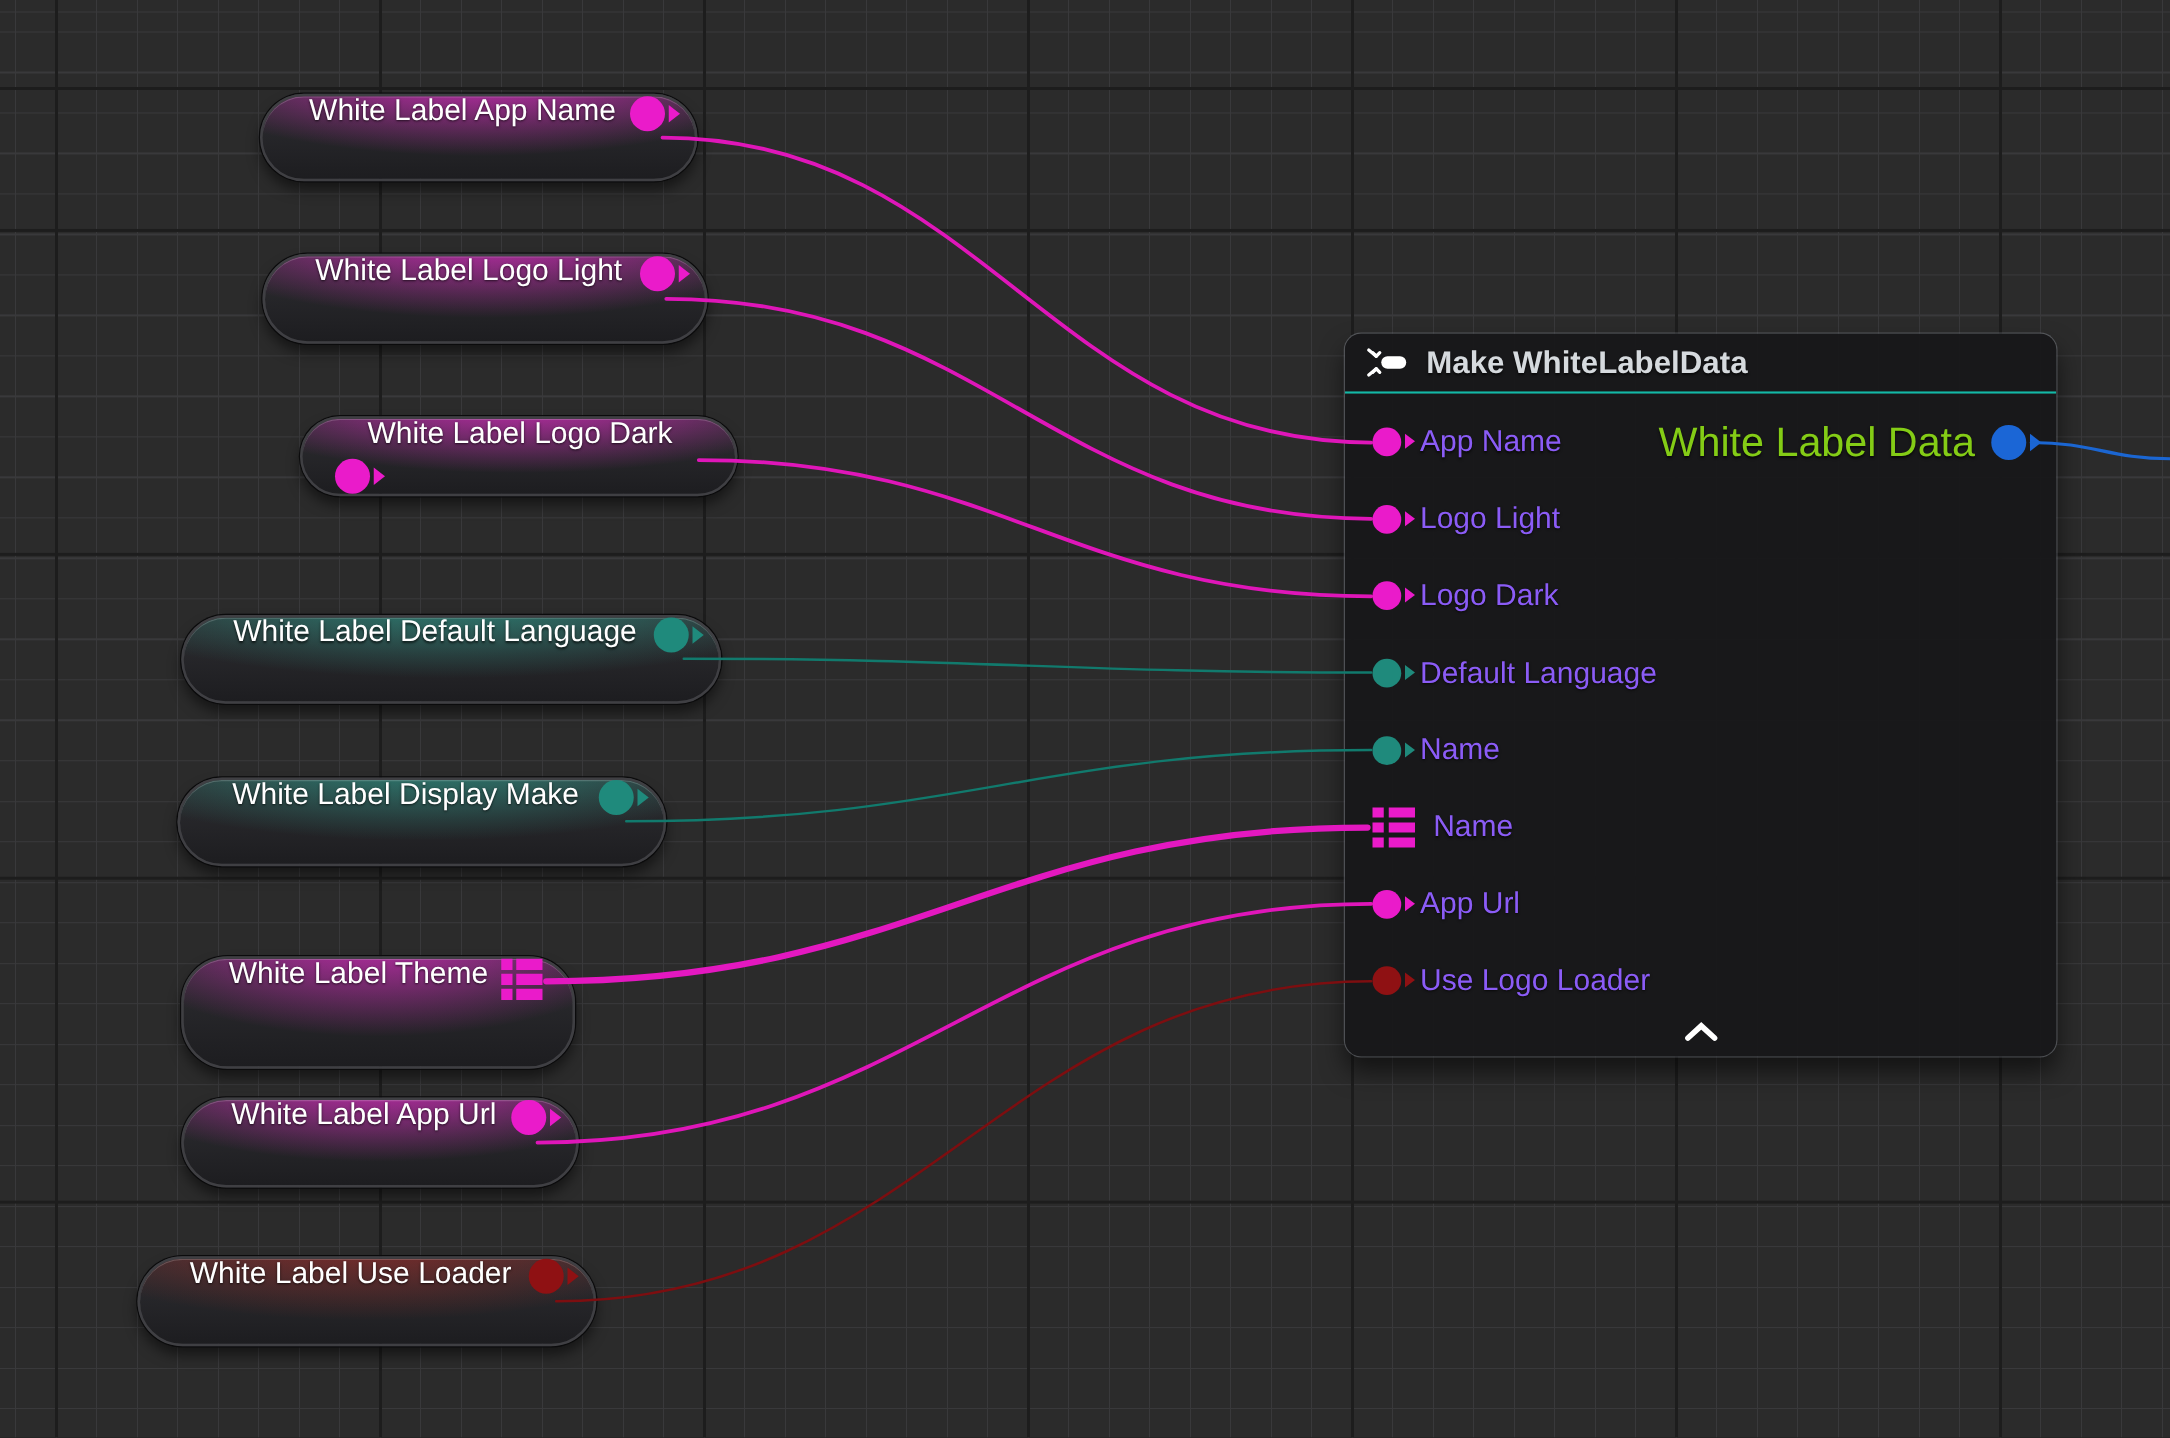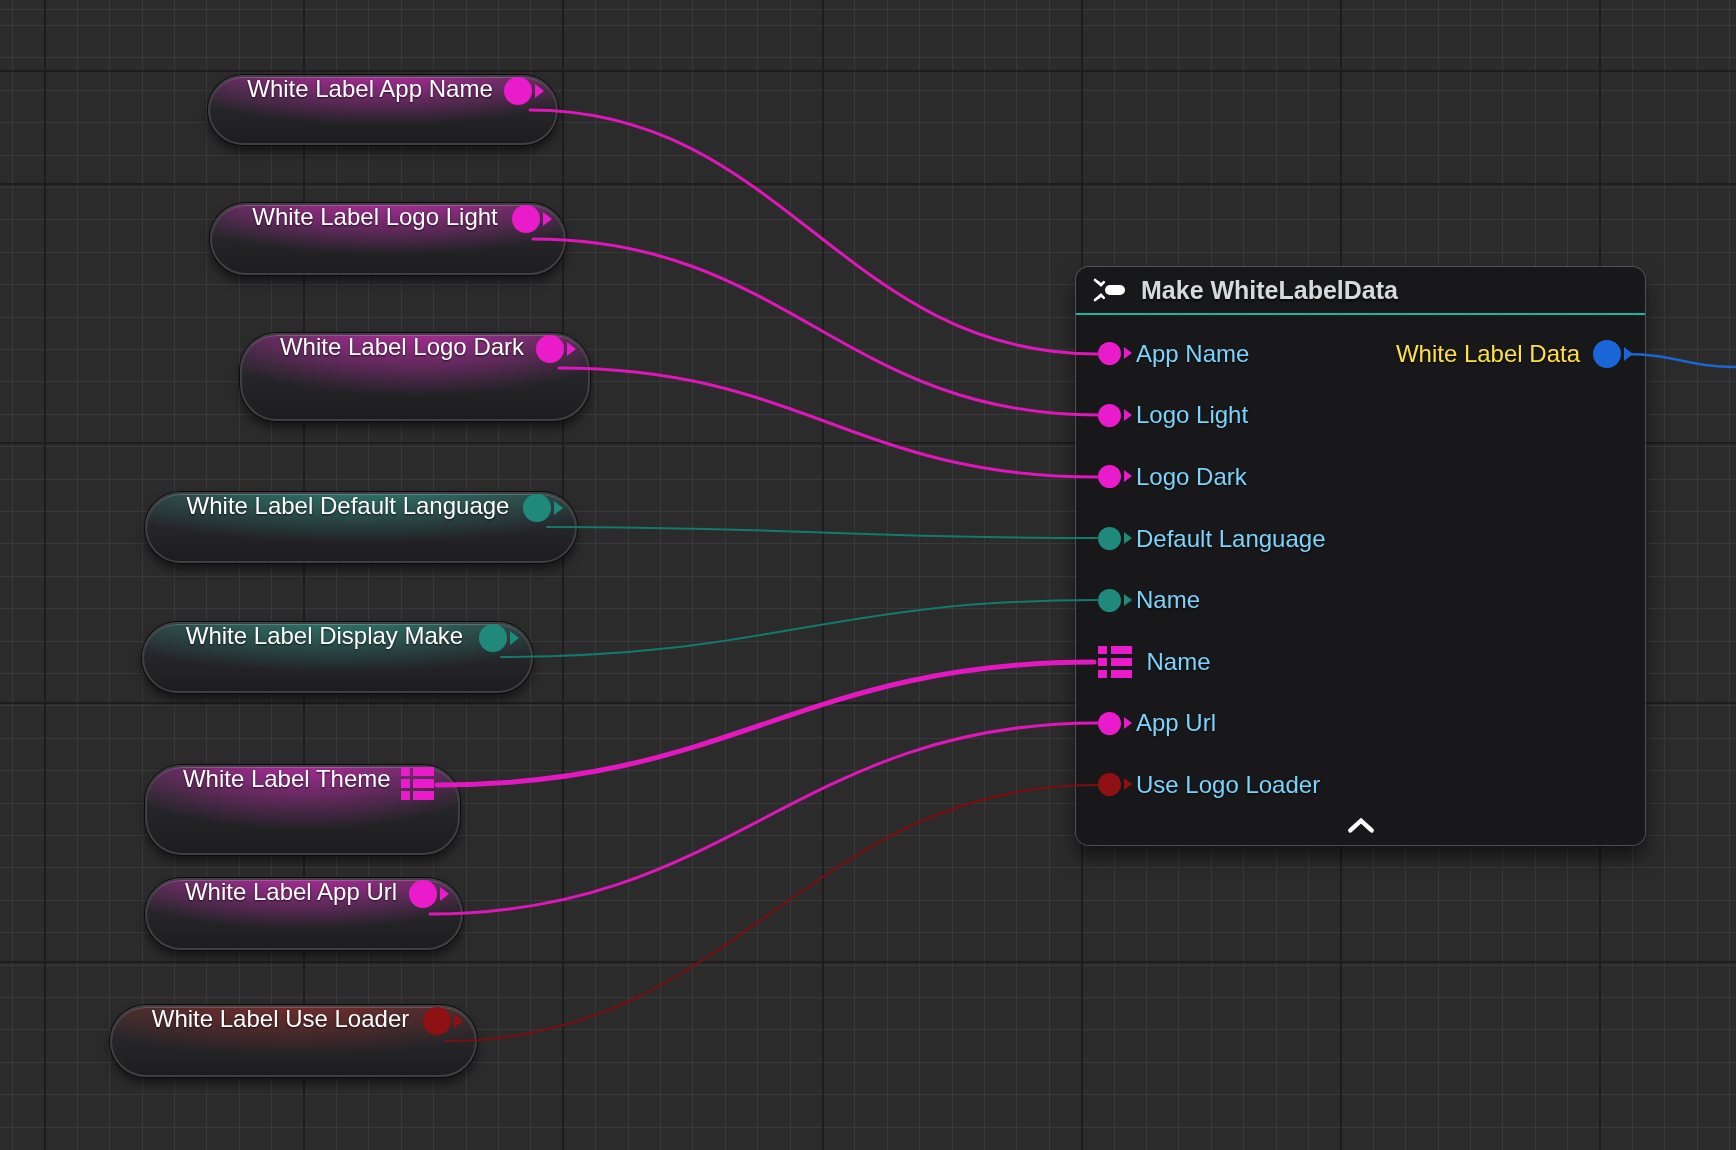--- a/index.html
+++ b/index.html
@@ -50,43 +50,43 @@
   .mheader{
     position:relative;height:48px;border-radius:12px 12px 0 0;overflow:hidden;
     display:flex;align-items:center;gap:13px;padding:0 16px;box-sizing:border-box;
     background:linear-gradient(90deg,rgba(0,0,0,0) 35%,rgba(4,10,20,.5) 100%),
                linear-gradient(180deg,#5a83b7 0%,#3a64a0 22%,#2449826 0%,#274f89 45%,#1b3a6c 75%,#142e58 100%);
     border-bottom:2px solid #14b8a6;
   }
   .mtitle{color:#d6dade;font-size:25px;font-weight:bold;line-height:1;text-shadow:0 2px 2px rgba(0,0,0,.65);white-space:nowrap;}
   .mrows{display:flex;flex-direction:column;padding-top:8px;}
   .mrow{height:61.6px;display:flex;align-items:center;gap:15px;padding-left:22px;}
-  .mrow .plabel{color:#7dd3fc;font-size:24px;line-height:1;text-shadow:0 1px 2px rgba(0,0,0,.7);white-space:nowrap;}
+  .mrow .plabel{color:#8b5cf6;font-size:24px;line-height:1;text-shadow:0 1px 2px rgba(0,0,0,.7);white-space:nowrap;}
   .mout{position:absolute;top:56px;right:24px;height:61.6px;display:flex;align-items:center;gap:13px;}
-  .mout .plabel{color:#fde047;font-size:24px;line-height:1;text-shadow:0 1px 2px rgba(0,0,0,.7);white-space:nowrap;}
+  .mout .plabel{color:#84cc16;font-size:33px;line-height:1;text-shadow:0 1px 2px rgba(0,0,0,.7);white-space:nowrap;}
   .collapse-btn{position:absolute;left:50%;transform:translateX(-50%);bottom:5px;width:44px;height:28px;
     display:flex;align-items:center;justify-content:center;background:transparent;border:none;cursor:pointer;}
   .hdr-icon{flex:0 0 auto;}
 </style>
 </head>
 <body>
 
 <div class="canvas">
 
   <div class="gnode g-magenta" style="left:208px;top:75px;width:350px;height:70px;">
     <span class="glabel">White Label App Name</span>
     <span class="pin" style="--c: #ea1bca;"></span>
   </div>
 
   <div class="gnode g-magenta" style="left:210px;top:203px;width:356px;height:72px;">
     <span class="glabel">White Label Logo Light</span>
     <span class="pin" style="--c: #ea1bca;"></span>
   </div>
 
-  <div class="gnode g-magenta" style="left:240px;top:333px;width:350px;height:88px;">
+  <div class="gnode g-magenta" style="left:240px;top:333px;width:350px;height:64px;flex-direction:column;">
     <span class="glabel">White Label Logo Dark</span>
     <span class="pin" style="--c: #ea1bca;"></span>
   </div>
 
   <div class="gnode g-teal" style="left:145px;top:492px;width:432px;height:71px;">
     <span class="glabel">White Label Default Language</span>
     <span class="pin" style="--c: #1f8a7c;"></span>
   </div>
 
   <div class="gnode g-teal" style="left:142px;top:622px;width:391px;height:71px;">

